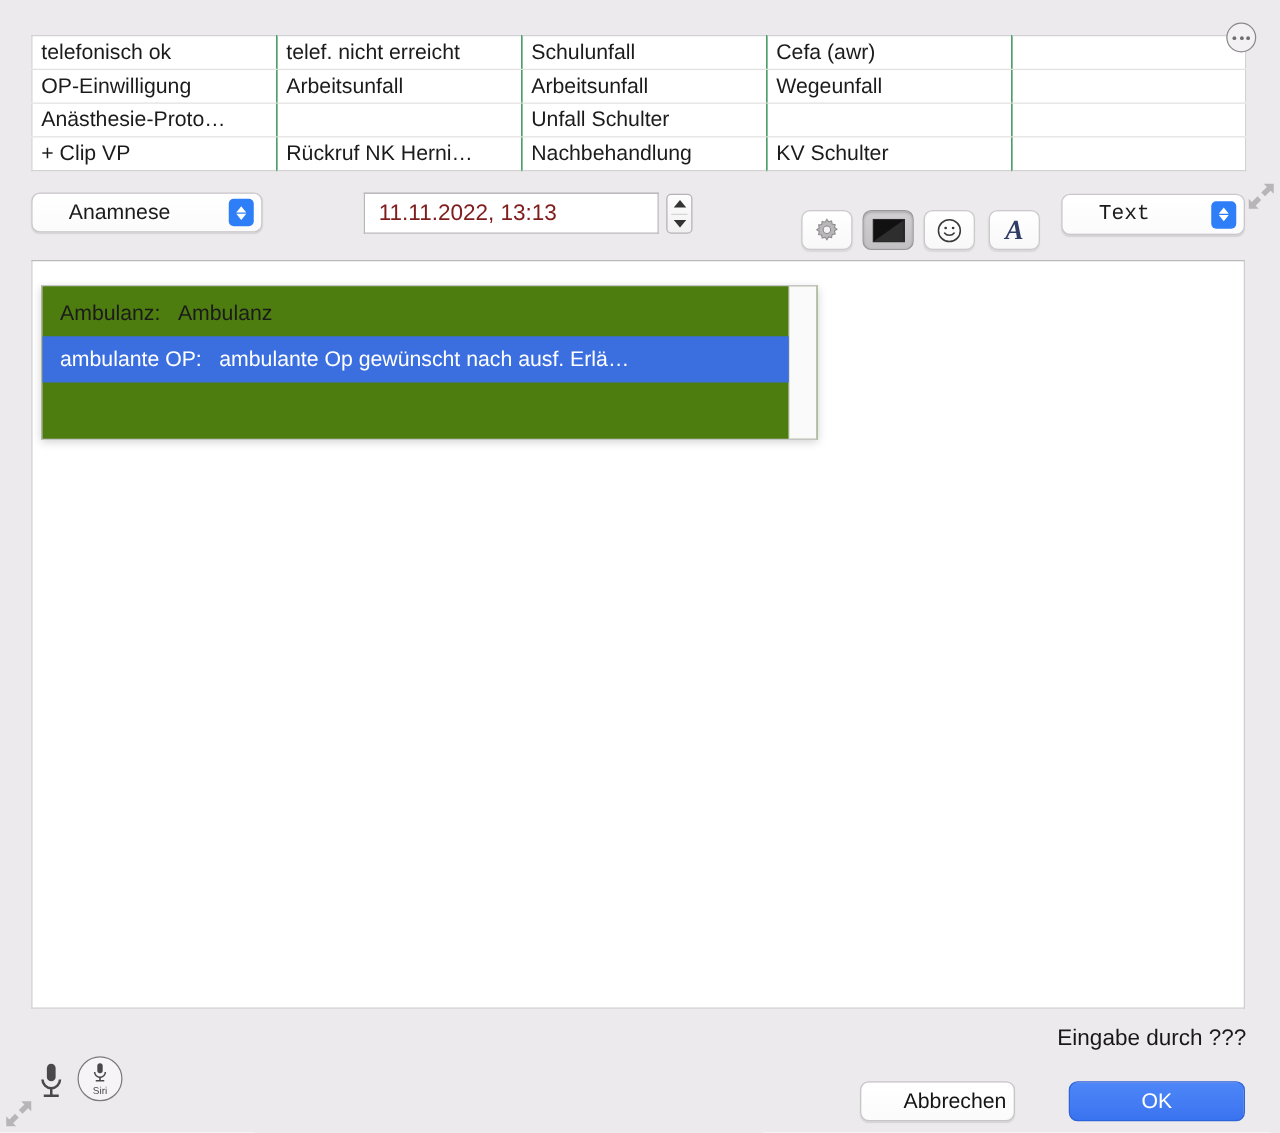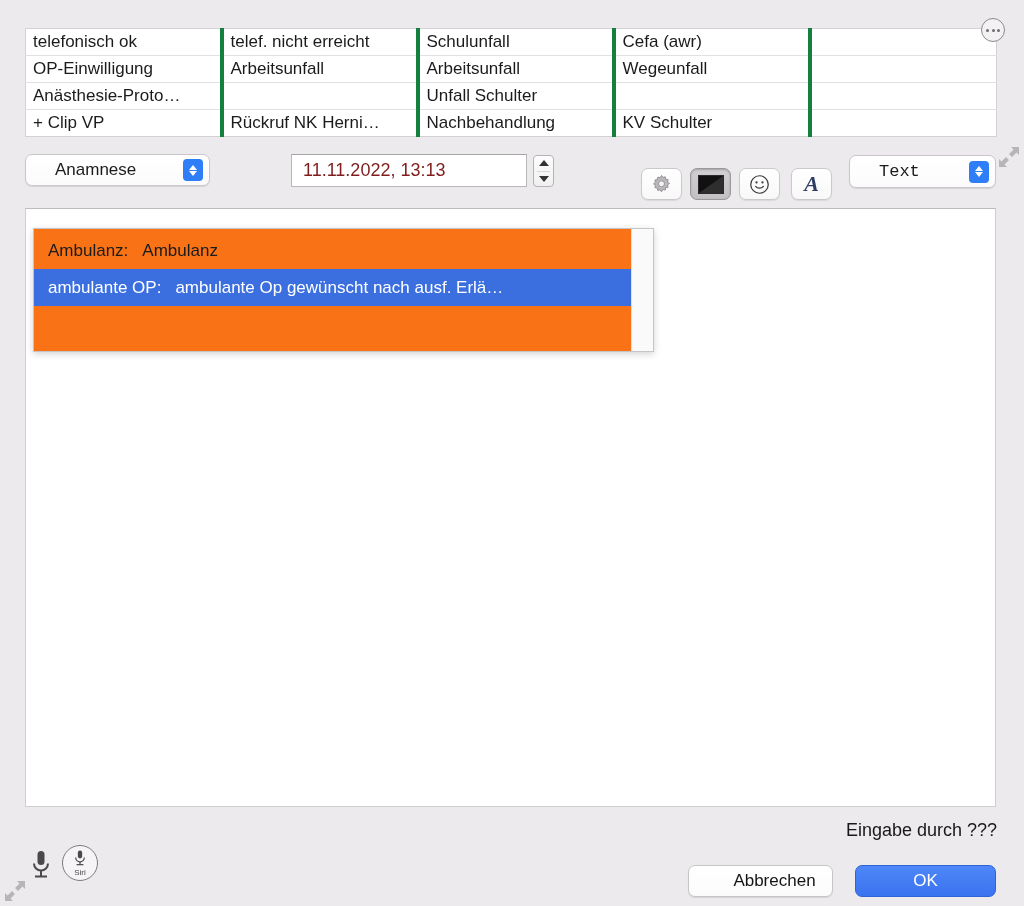--- a/index.html
+++ b/index.html
@@ -21,21 +21,21 @@
     position: absolute;
     left: 25px; top: 28px;
     width: 971px; height: 108px;
     background: #ffffff;
     border: 1px solid #d3d1d3;
     border-collapse: collapse;
     table-layout: fixed;
   }
   #snippet-table tr { height: 27px; }
   #snippet-table td {
-    border-right: 4px solid #15803d;
+    border-right: 1px solid #15803d;
     border-bottom: 1px solid #e2e1e2;
     padding: 0 7px;
     font-size: 17px;
     line-height: 26px;
     white-space: nowrap;
     overflow: hidden;
     vertical-align: middle;
     color: #1b1b1b;
   }
   #snippet-table tr:last-child td { border-bottom: none; }
@@ -188,21 +188,21 @@
     background: #111;
     vertical-align: -4px;
     margin-left: 1px;
   }
 
   
   #autocomplete {
     position: absolute;
     left: 33px; top: 228px;
     width: 621px; height: 124px;
-    background: #f97316;
+    background: #4d7c0f;
     border: 1px solid #c6c4c6;
     box-shadow: 0 2px 7px rgba(0,0,0,0.18);
     z-index: 20;
     display: flex;
   }
   #ac-list { flex: 1 1 auto; padding-top: 3px; position: relative; }
   .ac-item {
     height: 37px;
     display: flex; align-items: center;
     padding-left: 14px;
@@ -231,21 +231,21 @@
   }
   .action-btn {
     position: absolute;
     height: 32px;
     border-radius: 7px;
     display: flex; align-items: center; justify-content: center;
     font-size: 17px;
     cursor: pointer;
   }
   #btn-cancel {
-    left: 688px; top: 865px; width: 145px;
+    left: 688px; top: 865px; width: 124px;
     background: linear-gradient(#ffffff,#fbfbfb);
     border: 1px solid #c7c5c7;
     box-shadow: 0 1px 1px rgba(0,0,0,0.10);
     color: #141414;
     padding-left: 28px;
   }
   #btn-ok {
     left: 855px; top: 865px; width: 141px;
     background: linear-gradient(#4e87f8,#3a73ef);
     border: 1px solid #2f63d8;

